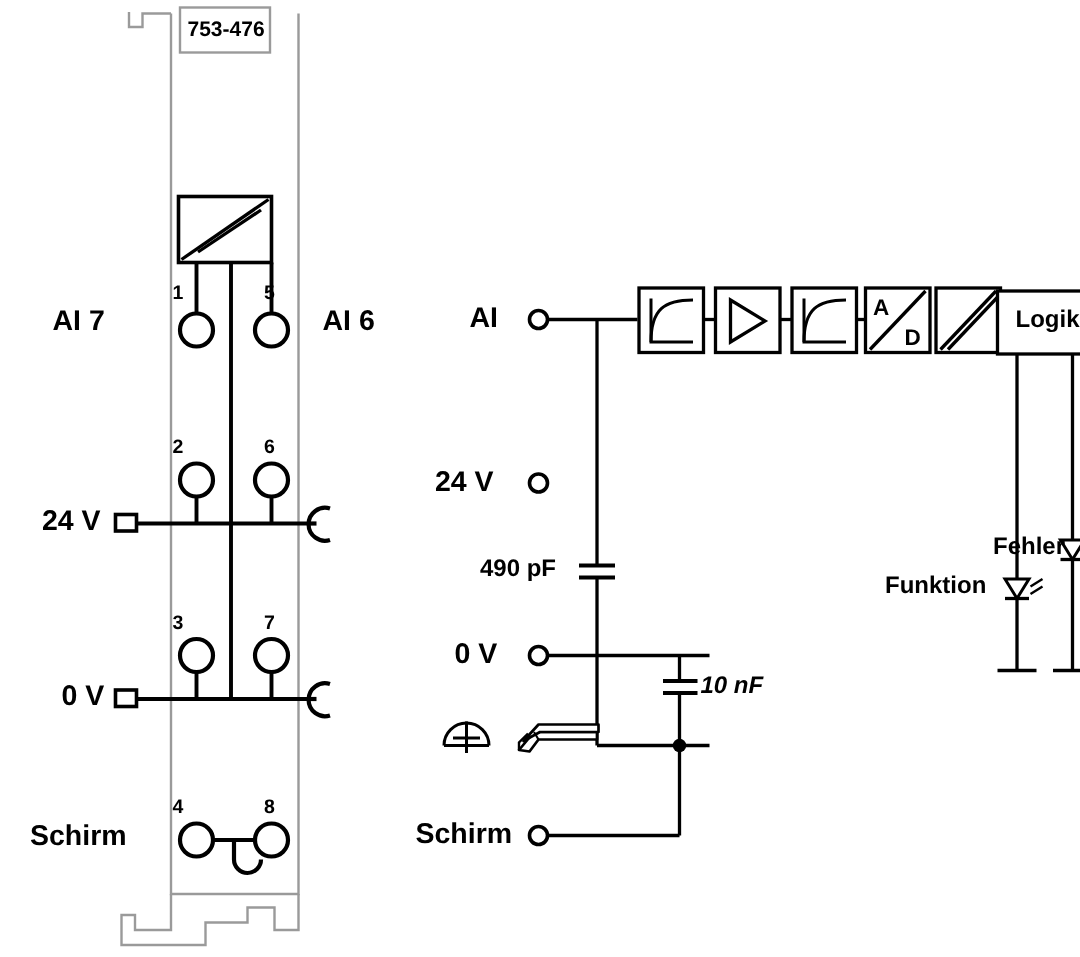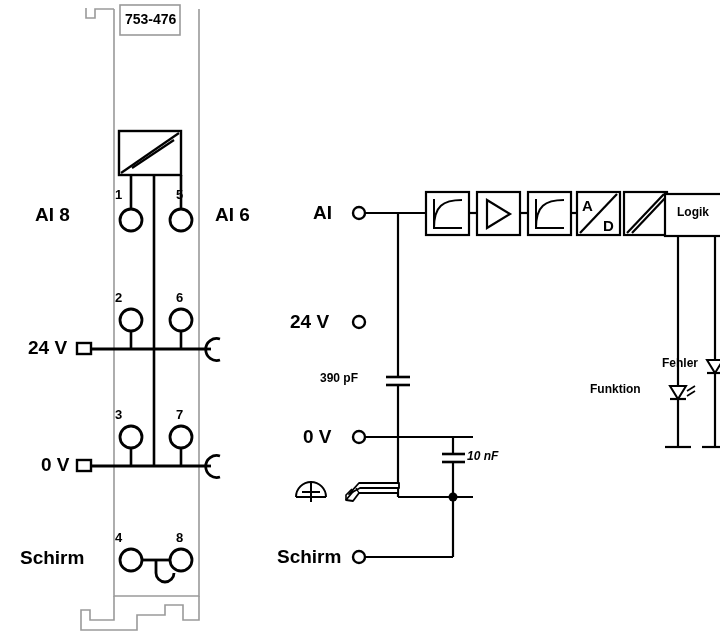--- a/index.html
+++ b/index.html
@@ -39,21 +39,21 @@
   }
   .lbl-part {
     font-size: 14px;
     font-weight: bold;
   }
   .lbl-big {
     font-size: 19px;
     font-weight: bold;
   }
   .lbl-med {
-    font-size: 12px;
+    font-size: 16px;
     font-weight: bold;
   }
   .lbl-small {
     font-size: 13px;
     font-weight: bold;
   }
   .lbl-adn {
     font-size: 15px;
     font-weight: bold;
   }
@@ -240,42 +240,42 @@
       <path d="M 331 500 L 341 488 L 383 488 L 383 493 L 344 493 L 338 501 Z" fill="#ffffff" stroke="#000000" stroke-width="1.8" stroke-linejoin="round"></path>
       <path d="M 334 494 L 344 483 L 384 483 L 384 488 L 345 488 Z" fill="#ffffff" stroke="#000000" stroke-width="1.8" stroke-linejoin="round"></path>
       <line x1="341" y1="488" x2="344" y2="493" stroke="#000000" stroke-width="1.4"></line>
       <path d="M 331 500 L 331 495 L 337 489" fill="none" stroke="#000000" stroke-width="1.6"></path>
     </g>
 
   </svg>
 
   <div class="lbl lbl-part" style="left:110px; top:12px;">753-476</div>
 
-  <div class="lbl lbl-big" style="left:20px; top:205px;">AI 8</div>
+  <div class="lbl lbl-big" style="left:20px; top:205px;">AI 7</div>
   <div class="lbl lbl-big" style="left:200px; top:205px;">AI 6</div>
 
   <div class="lbl lbl-small" style="left:100px; top:188px;">1</div>
   <div class="lbl lbl-small" style="left:161px; top:188px;">5</div>
   <div class="lbl lbl-small" style="left:100px; top:291px;">2</div>
   <div class="lbl lbl-small" style="left:161px; top:291px;">6</div>
   <div class="lbl lbl-small" style="left:100px; top:408px;">3</div>
   <div class="lbl lbl-small" style="left:161px; top:408px;">7</div>
   <div class="lbl lbl-small" style="left:100px; top:531px;">4</div>
   <div class="lbl lbl-small" style="left:161px; top:531px;">8</div>
 
   <div class="lbl lbl-big" style="left:13px; top:338px;">24 V</div>
   <div class="lbl lbl-big" style="left:26px; top:455px;">0 V</div>
   <div class="lbl lbl-big" style="left:5px; top:548px;">Schirm</div>
 
   <div class="lbl lbl-big" style="left:298px; top:203px;">AI</div>
   <div class="lbl lbl-big" style="left:275px; top:312px;">24 V</div>
   <div class="lbl lbl-big" style="left:288px; top:427px;">0 V</div>
   <div class="lbl lbl-big" style="left:262px; top:547px;">Schirm</div>
 
-  <div class="lbl lbl-med" style="left:305px; top:372px;">390 pF</div>
+  <div class="lbl lbl-med" style="left:305px; top:372px;">490 pF</div>
   <div class="lbl lbl-med" style="left:452px; top:450px;font-style:italic;">10 nF</div>
 
   <div class="lbl lbl-adn" style="left:567px; top:198px;">A</div>
   <div class="lbl lbl-adn" style="left:588px; top:218px;">D</div>
 
   <div class="lbl lbl-med" style="left:662px; top:206px;">Logik</div>
 
   <div class="lbl lbl-med" style="left:575px; top:383px;">Funktion</div>
   <div class="lbl lbl-med" style="left:647px; top:357px;text-align:right;">Fehler</div>
 

